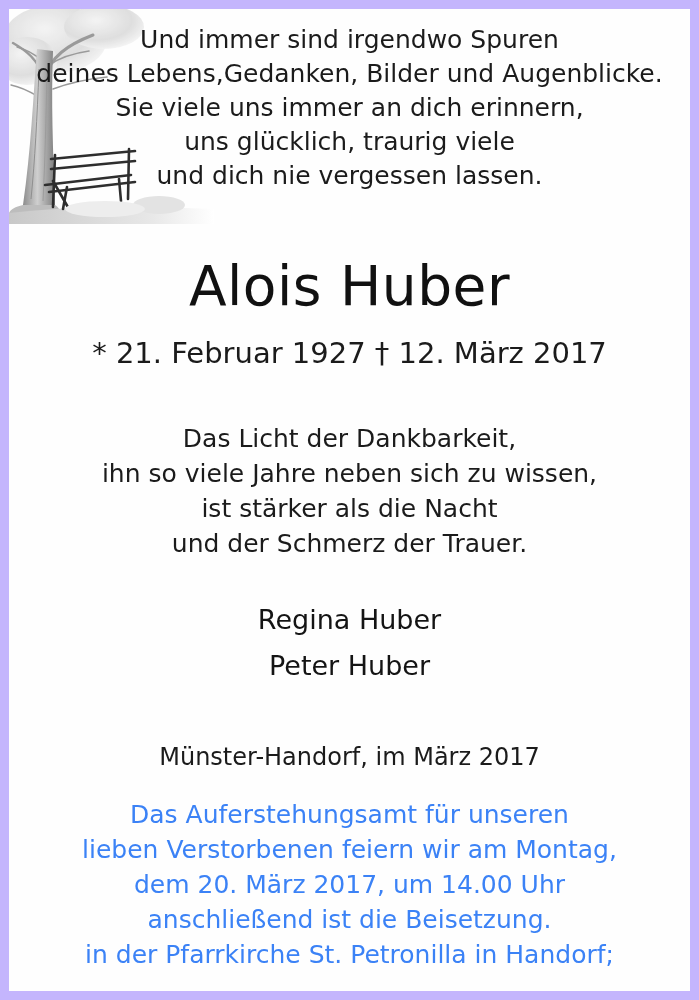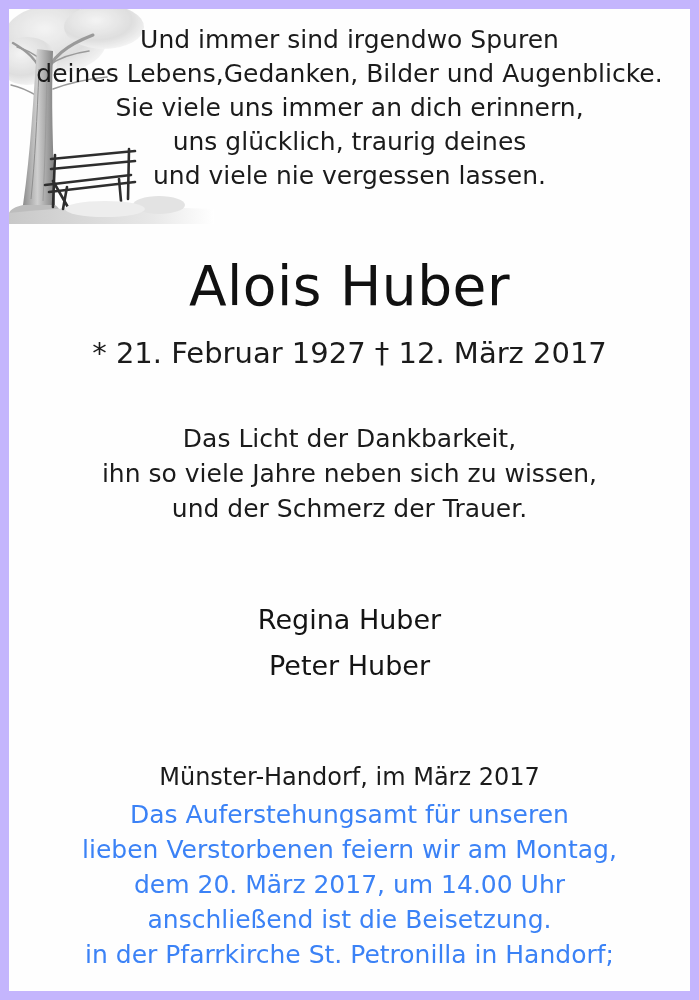--- a/index.html
+++ b/index.html
@@ -102,21 +102,20 @@
 
   .place-date {
     position: absolute;
     top: 732px;
     left: 0;
     width: 100%;
     text-align: center;
     font-size: 24px;
     line-height: 32px;
     color: #1b1b1b;
-    margin-top: 20px;
   }
 
   .service {
     position: absolute;
     top: 788px;
     left: 0;
     width: 100%;
     text-align: center;
     font-size: 25px;
     line-height: 35px;
@@ -190,31 +189,32 @@
 
         <ellipse cx="150" cy="196" rx="26" ry="9" fill="#e3e3e3"></ellipse>
         <ellipse cx="96" cy="200" rx="40" ry="8" fill="#ededed"></ellipse>
       </svg>
     </div>
 
     <div class="poem-top">
       <div class="line">Und immer sind irgendwo Spuren</div>
       <div class="line">deines Lebens,Gedanken, Bilder und Augenblicke.</div>
       <div class="line">Sie viele uns immer an dich erinnern,</div>
-      <div class="line">uns glücklich, traurig deines</div>
-      <div class="line">und viele nie vergessen lassen.</div>
+      <div class="line">uns glücklich, traurig viele</div>
+      <div class="line">und dich nie vergessen lassen.</div>
     </div>
 
     <div class="name">Alois Huber</div>
 
     <div class="dates">* 21. Februar 1927  † 12. März 2017</div>
 
     <div class="poem-mid">
       <div class="line">Das Licht der Dankbarkeit,</div>
       <div class="line">ihn so viele Jahre neben sich zu wissen,</div>
+      <div class="line">ist stärker als die Nacht</div>
       <div class="line">und der Schmerz der Trauer.</div>
     </div>
 
     <div class="survivors">
       <div>Regina Huber</div>
       <div>Peter Huber</div>
     </div>
 
     <div class="place-date">Münster-Handorf, im März 2017</div>
 

